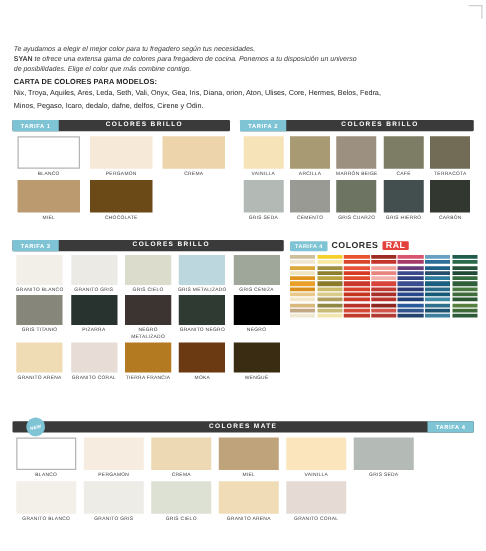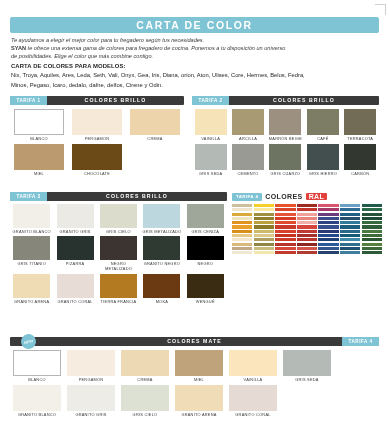--- a/index.html
+++ b/index.html
@@ -94,23 +94,20 @@
   #mate .sw{width:48px;height:26px;}
   #mate .grid{margin-top:4px;}
 </style>
 </head>
 <body>
 
 <div class="page">
 
   <div class="corner-mark"></div>
 
-  <div class="title-bar">
-    <span class="t">CARTA DE COLOR</span>
-  </div>
 
   <div class="intro">
     <p>Te ayudamos a elegir el mejor color para tu fregadero según tus necesidades.</p>
     <p><span class="b">SYAN</span><span> te ofrece una extensa gama de colores para fregadero de cocina. Ponemos a tu disposición un universo</span></p>
     <p>de posibilidades. Elige el color que más combine contigo.</p>
     <p class="hdr">CARTA DE COLORES PARA MODELOS:</p>
     <p class="models">Nix, Troya, Aquiles, Ares, Leda, Seth, Vali, Onyx, Gea, Iris, Diana, orion, Aton, Ulises, Core, Hermes, Belos, Fedra,</p>
     <p class="models">Minos, Pegaso, Icaro, dedalo, dafne, delfos, Cirene y Odin.</p>
   </div>
 

